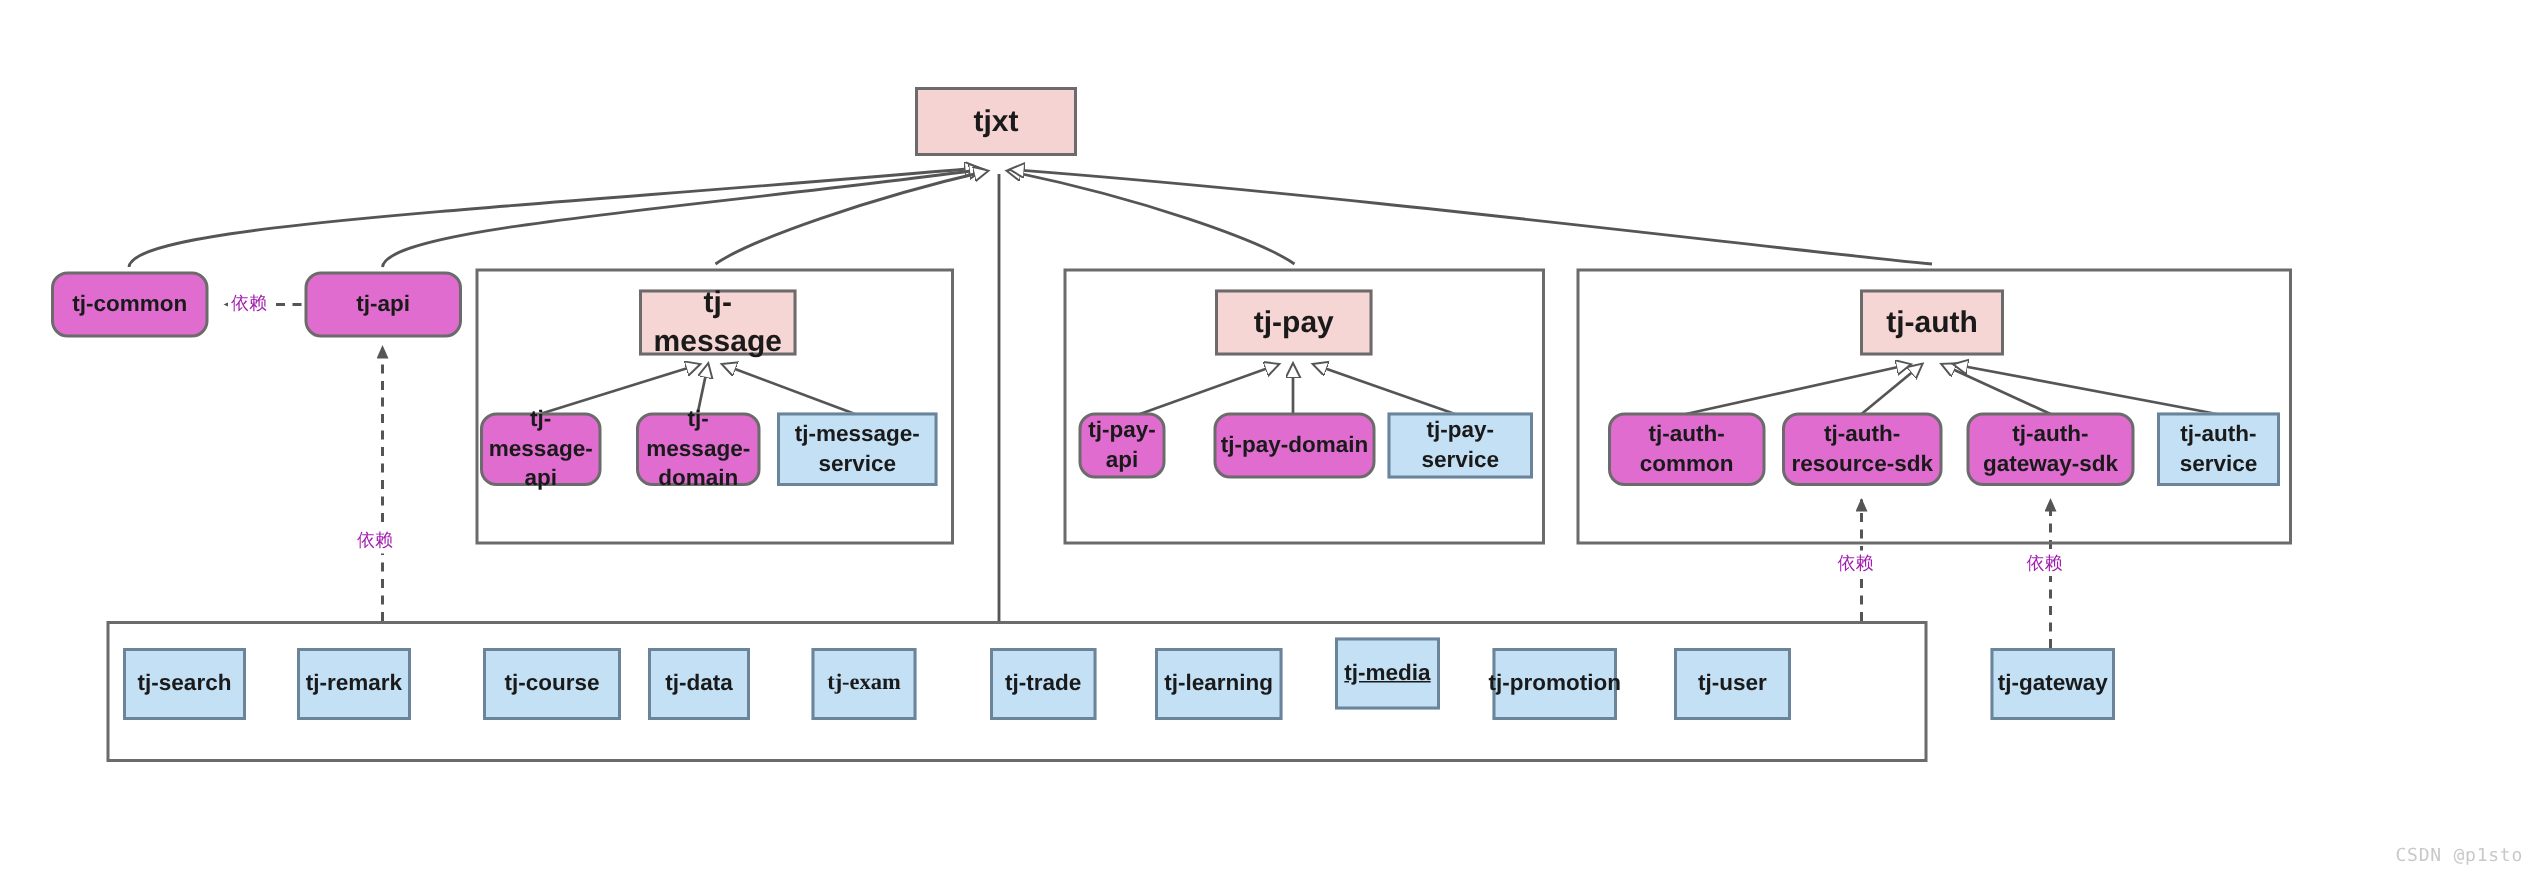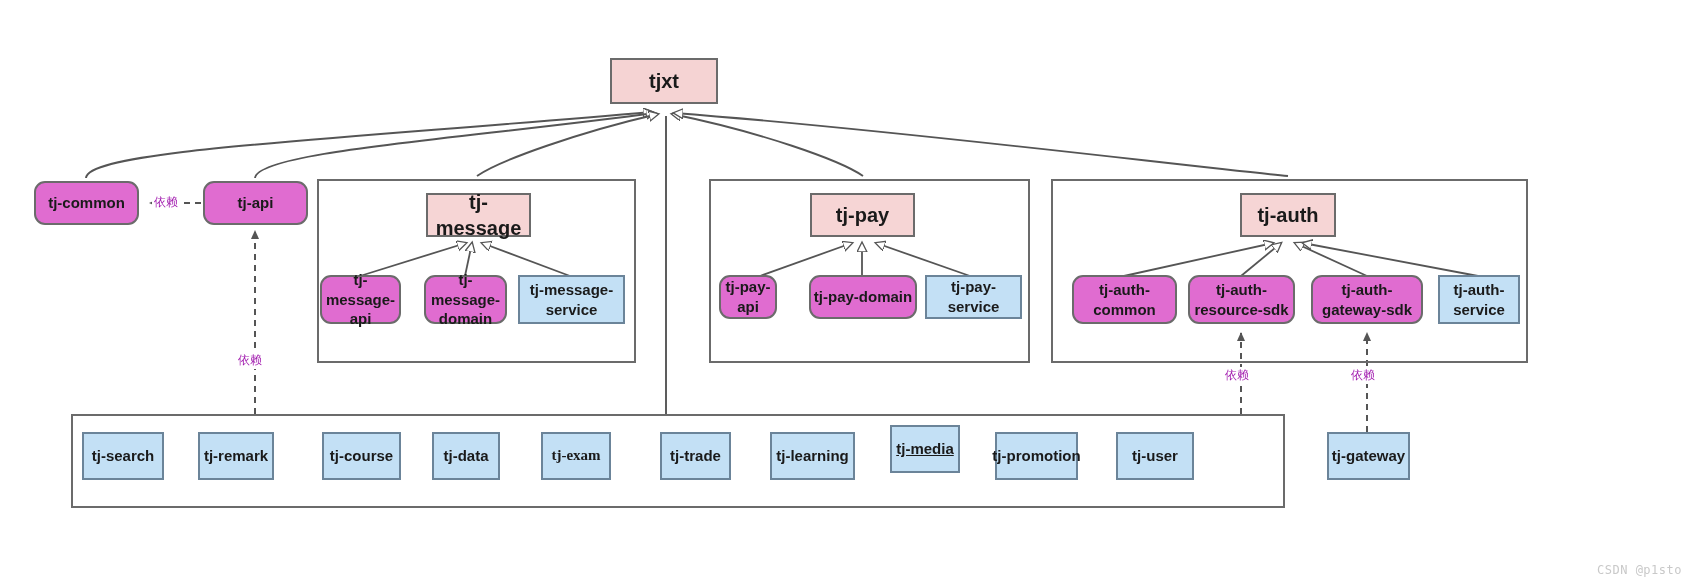--- a/index.html
+++ b/index.html
@@ -239,21 +239,21 @@
   <div class="container-box" style="left:71px; top:414px; width:1214px; height:94px;"></div>
 
   <div class="node n-blue" style="left:82px; top:432px; width:82px; height:48px;">
     <span>tj-search</span>
   </div>
 
   <div class="node n-blue" style="left:198px; top:432px; width:76px; height:48px;">
     <span>tj-remark</span>
   </div>
 
-  <div class="node n-blue" style="left:322px; top:432px; width:79px; height:48px;align-items:center;">
+  <div class="node n-blue" style="left:322px; top:432px; width:92px; height:48px;align-items:center;">
     <span>tj-course</span>
   </div>
 
   <div class="node n-blue" style="left:432px; top:432px; width:68px; height:48px;">
     <span>tj-data</span>
   </div>
 
   <div class="node n-blue" style="left:541px; top:432px; width:70px; height:48px;font-family:Liberation Serif, serif;">
     <span>tj-exam</span>
   </div>

